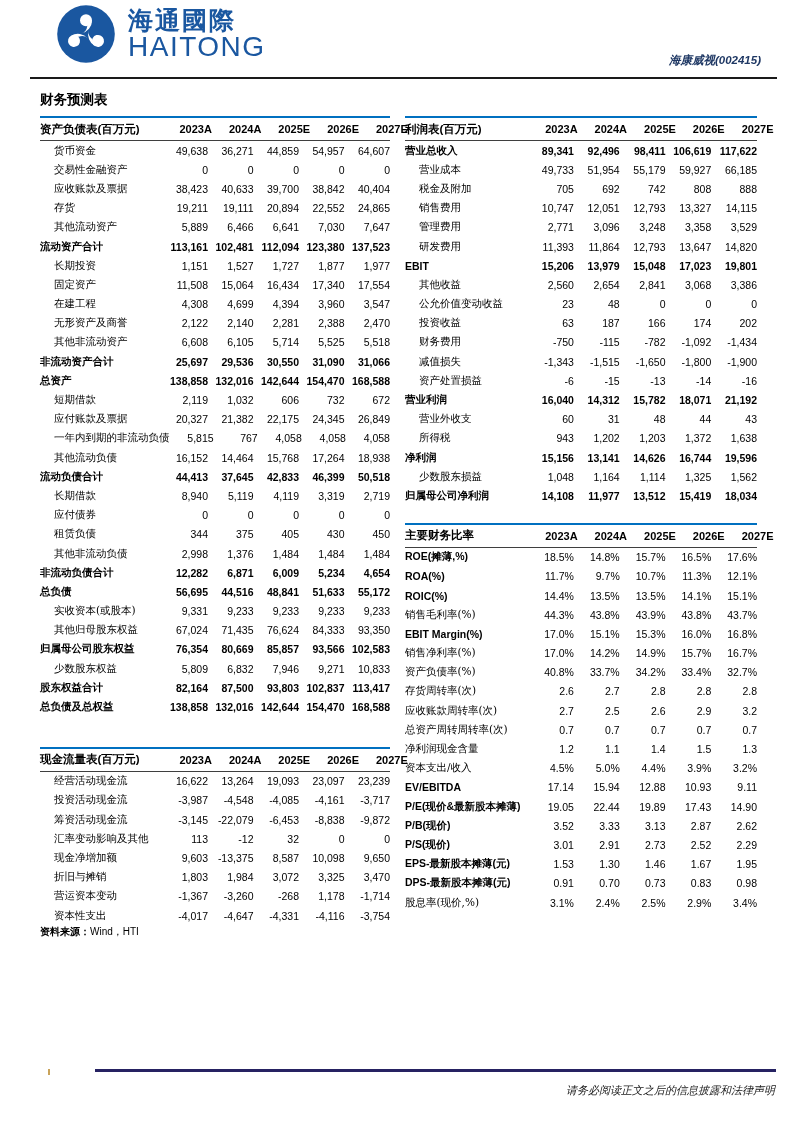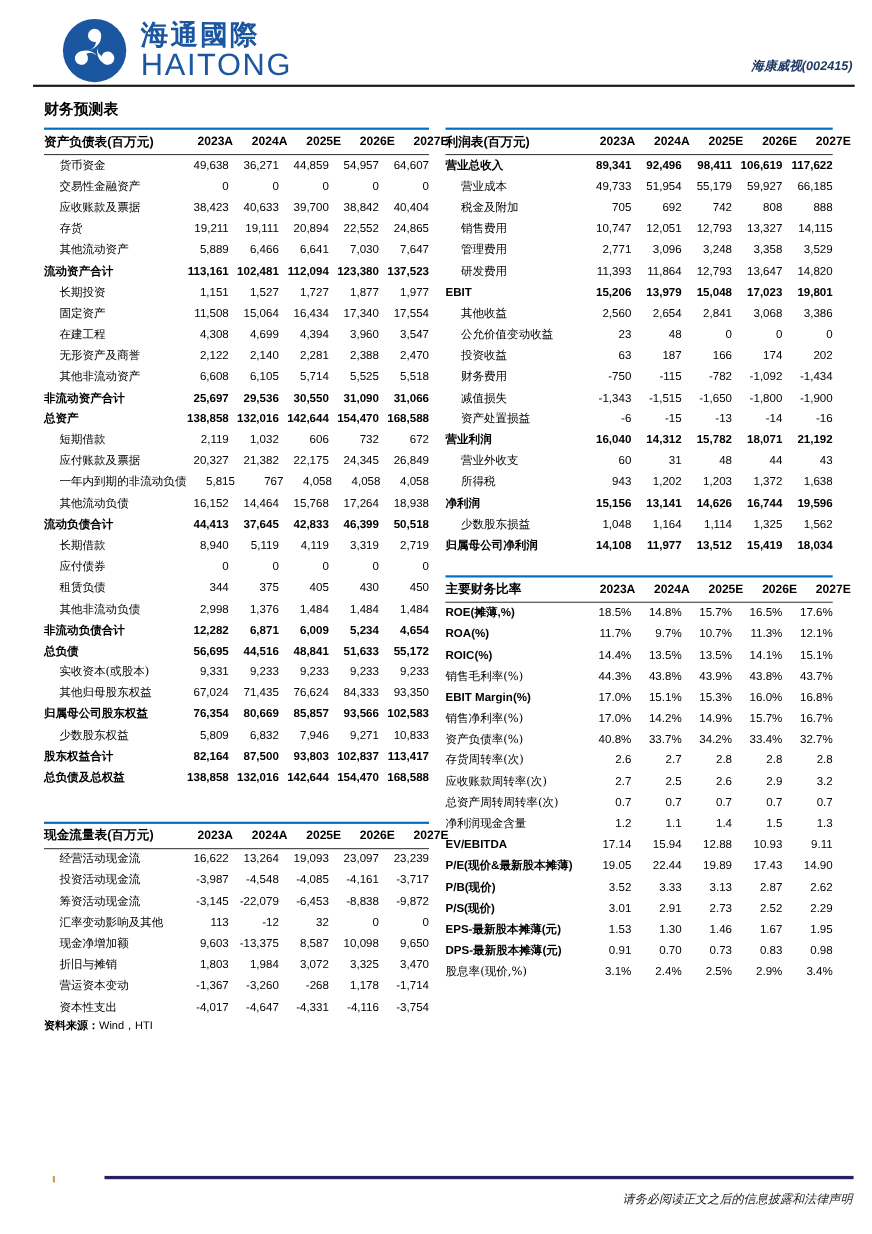--- a/index.html
+++ b/index.html
@@ -3,26 +3,26 @@
 <meta charset="utf-8">
 <style>
   * { margin:0; padding:0; box-sizing:border-box; }
   html,body { background:#e8e8e8; }
   .page {
     position:relative; width:793px; height:1122px; background:#ffffff;
     margin:0 auto; overflow:hidden;
     font-family:"Liberation Sans", sans-serif; color:#000;
   }
   
-  .brand { position:absolute; left:56px; top:16px; display:flex; align-items:center; gap:12px; }
+  .brand { position:absolute; left:56px; top:4px; display:flex; align-items:center; gap:12px; }
   .logo-mark { width:60px; height:60px; }
   .logo-text .cn { font-size:25px; font-weight:bold; color:#1a57a0; letter-spacing:2px; line-height:1.05; }
   .logo-text .en { font-size:28px; font-weight:normal; color:#1a57a0; letter-spacing:1.5px; line-height:1.0; }
   .stock-name {
-    position:absolute; right:18px; top:53px;
+    position:absolute; right:32px; top:53px;
     font-size:11.5px; font-weight:bold; font-style:italic; color:#1f3864;
   }
   .head-rule { position:absolute; left:30px; right:16px; top:77px; height:2px; background:#1a1a1a; }
   
   .page-title { position:absolute; left:40px; top:91px; font-size:13.5px; font-weight:bold; }
   
   .cols { position:absolute; left:40px; top:116px; display:flex; gap:15px; }
   .col-left  { width:350px; }
   .col-right { width:352px; }
   .fin-table { width:100%; }
@@ -670,20 +670,28 @@
           </div>
           <div class="trow">
             <span class="tlabel">净利润现金含量</span>
             <span class="tval">1.2</span>
             <span class="tval">1.1</span>
             <span class="tval">1.4</span>
             <span class="tval">1.5</span>
             <span class="tval">1.3</span>
           </div>
           <div class="trow">
+            <span class="tlabel">资本支出/收入</span>
+            <span class="tval">4.5%</span>
+            <span class="tval">5.0%</span>
+            <span class="tval">4.4%</span>
+            <span class="tval">3.9%</span>
+            <span class="tval">3.2%</span>
+          </div>
+          <div class="trow">
             <span class="tlabel lat">EV/EBITDA</span>
             <span class="tval">17.14</span>
             <span class="tval">15.94</span>
             <span class="tval">12.88</span>
             <span class="tval">10.93</span>
             <span class="tval">9.11</span>
           </div>
           <div class="trow">
             <span class="tlabel lat">P/E(现价&amp;最新股本摊薄)</span>
             <span class="tval">19.05</span>

